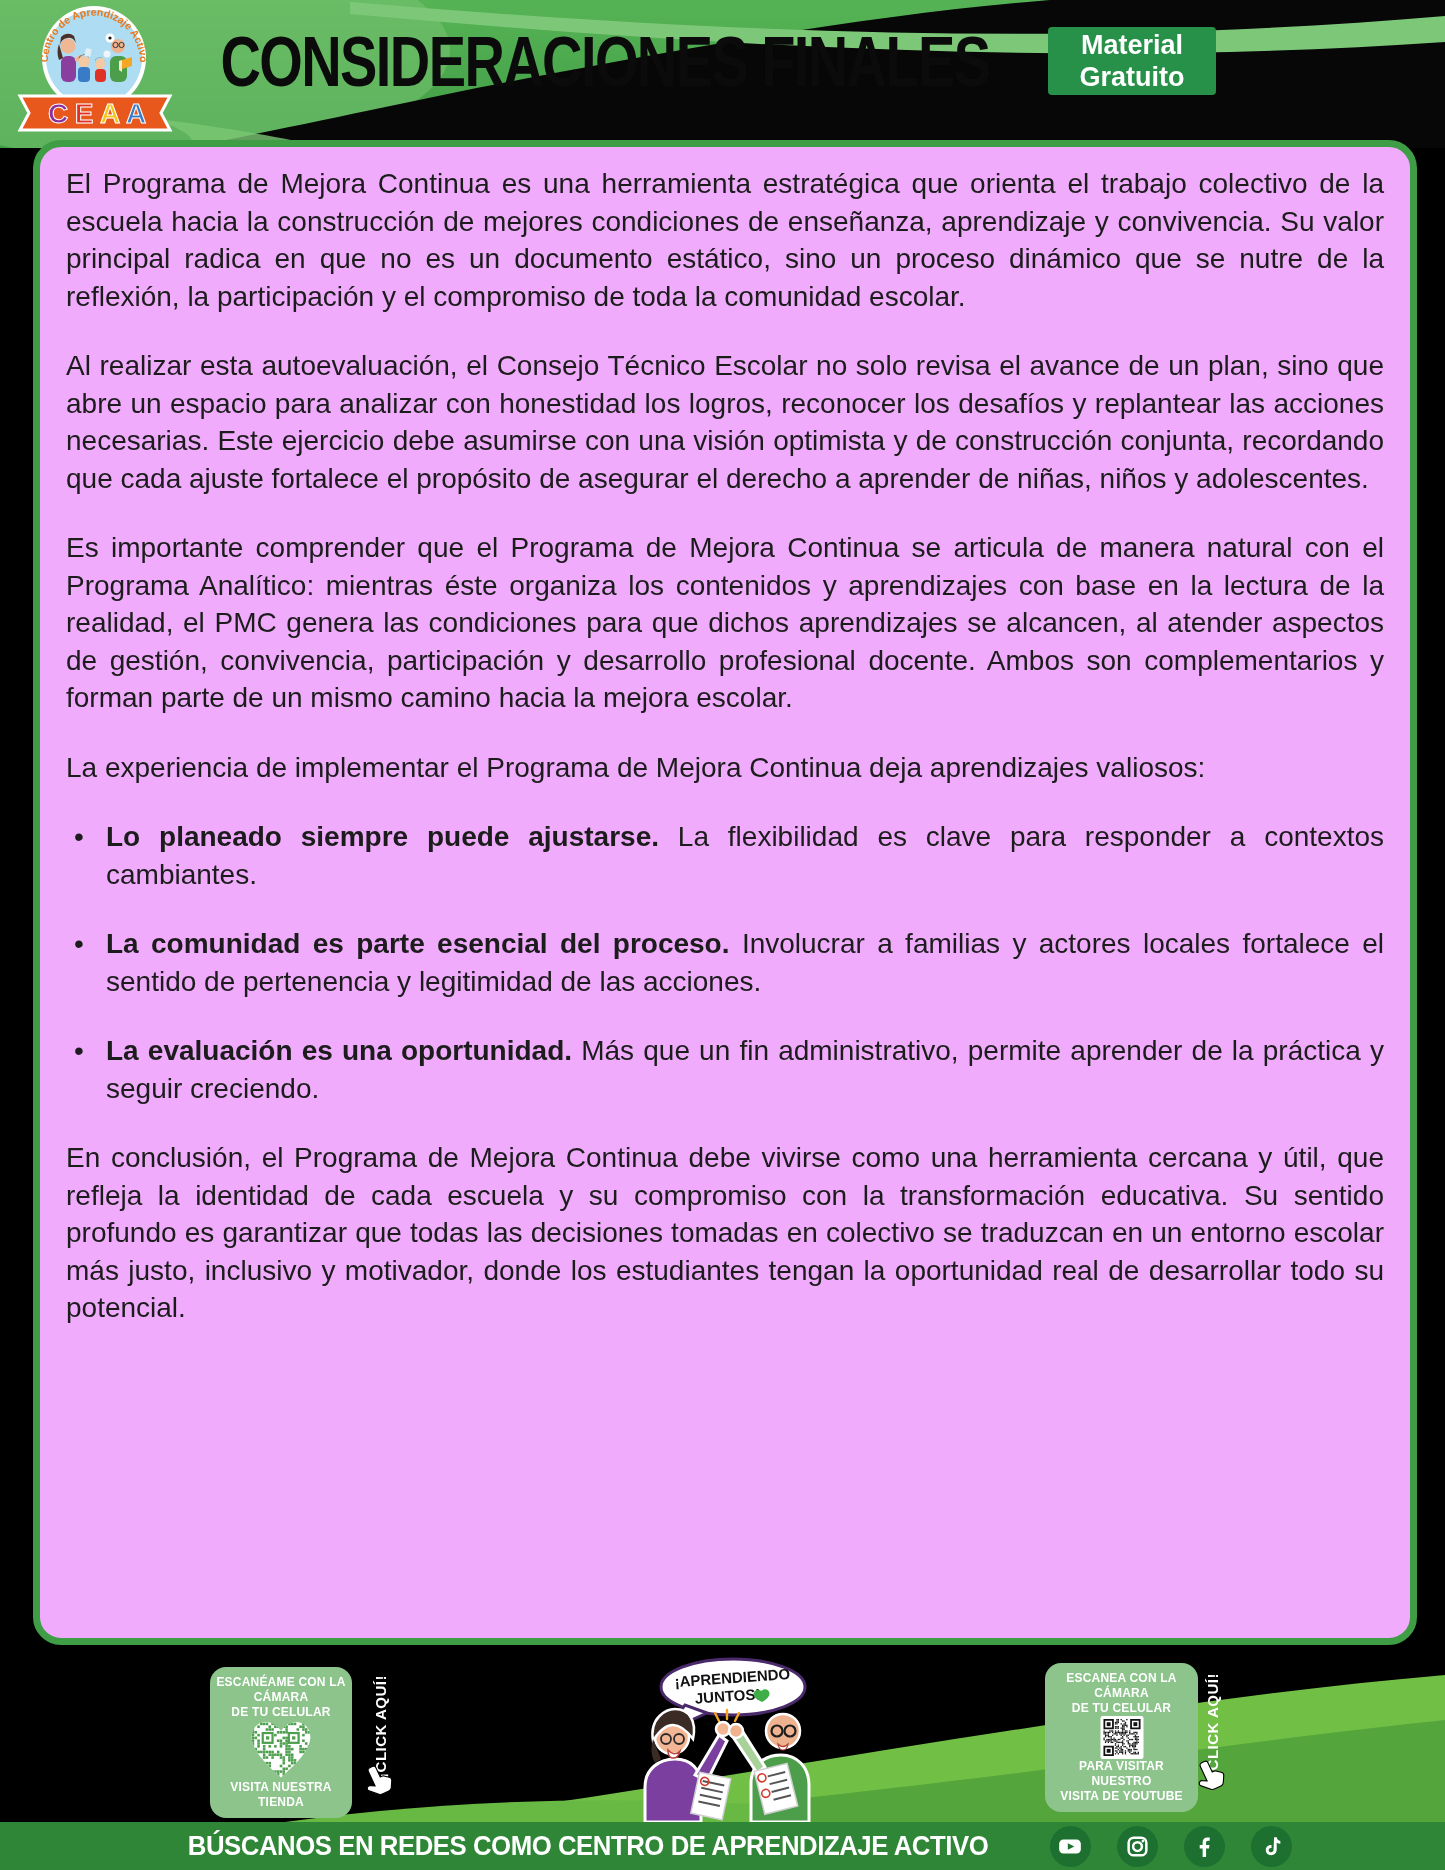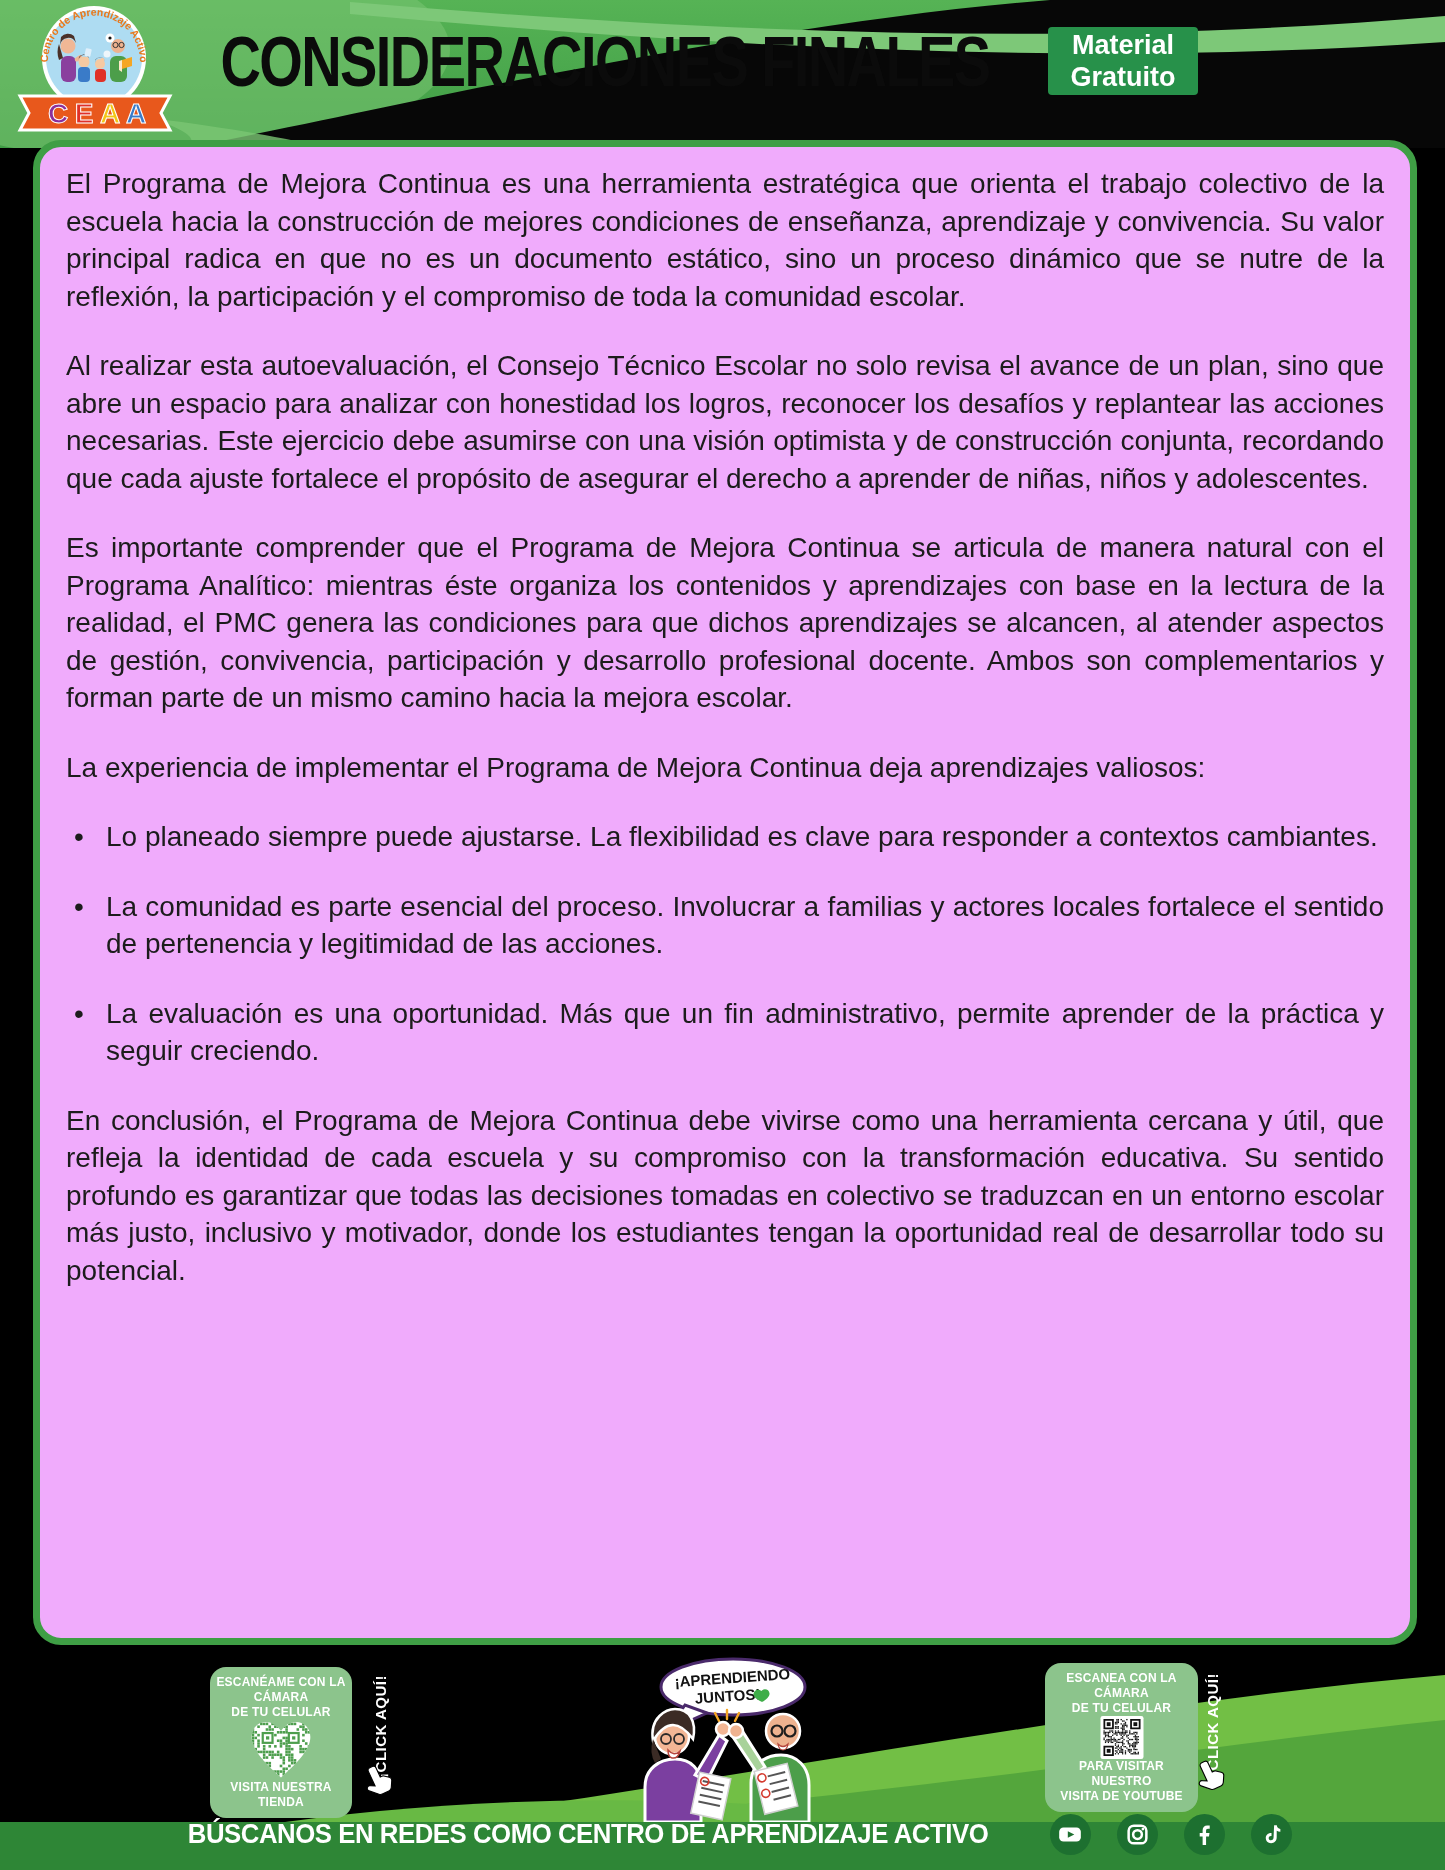--- a/index.html
+++ b/index.html
@@ -5,55 +5,55 @@
   html,body{margin:0;padding:0;background:#000;}
   .page{position:relative;width:1445px;height:1870px;background:#000;overflow:hidden;
         font-family:"Liberation Sans",sans-serif;}
 
   
   .header{position:absolute;top:0;left:0;width:1445px;height:148px;}
   .header svg.hbg{position:absolute;inset:0;}
   .page-title{position:absolute;top:22px;left:185px;width:1050px;text-align:center;
       font-size:70px;font-weight:800;letter-spacing:-2px;color:#0b0b0b;white-space:nowrap;
       transform:scaleX(.8);transform-origin:left center;z-index:3;}
-  .badge{position:absolute;top:27px;left:1048px;width:150px;height:68px;background:#27914a;
+  .badge{position:absolute;top:27px;left:1048px;width:168px;height:68px;background:#27914a;
       border-radius:4px;color:#fff;font-weight:700;font-size:27px;line-height:1.2;
       display:flex;flex-direction:column;justify-content:center;align-items:center;z-index:4;}
   .logo{position:absolute;top:4px;left:14px;width:162px;height:132px;z-index:5;}
 
   
   .card{position:absolute;top:140px;left:33px;right:28px;bottom:225px;background:#f0abfc;
       border:7px solid #3f9e45;border-radius:28px;z-index:2;overflow:hidden;
       padding:18px 26px 0 26px;box-sizing:border-box;color:#1c1c1c;}
   .card p{margin:0 0 32px 0;font-size:28px;line-height:1.34;text-align:justify;}
   .card ul{list-style:none;margin:0 0 32px 0;padding:0;}
   .card li{position:relative;padding-left:40px;font-size:28px;line-height:1.34;text-align:justify;}
   .card li + li{margin-top:32px;}
   .card li::before{content:"\2022";position:absolute;left:8px;top:0;}
-  .card .b{font-weight:400;}
+  .card .b{font-weight:700;}
 
   
   .bottom{position:absolute;left:0;bottom:0;width:1445px;height:225px;}
   .bottom svg.bbg{position:absolute;inset:0;}
   .qr-card{position:absolute;background:#8cc48c;border-radius:16px;color:#fff;
       display:flex;flex-direction:column;align-items:center;justify-content:space-between;
       padding:8px 6px;box-sizing:border-box;text-align:center;cursor:pointer;}
   .qr-card .cap{font-size:12px;font-weight:700;line-height:1.25;letter-spacing:.2px;}
   .qr-left{left:210px;top:22px;width:142px;height:151px;}
   .qr-right{left:1045px;top:18px;width:153px;height:149px;}
   .click-vert{position:absolute;color:#fff;font-weight:800;font-size:15px;letter-spacing:.5px;
       writing-mode:vertical-rl;transform:rotate(180deg);cursor:pointer;}
   .cv-left{left:372px;top:30px;}
   .cv-right{left:1204px;top:28px;}
   .hand{position:absolute;width:34px;height:34px;}
   .hand-left{left:360px;top:118px;}
   .hand-right{left:1192px;top:113px;}
   .chars{position:absolute;left:615px;top:10px;width:210px;height:167px;}
 
-  .footerbar{position:absolute;left:0;bottom:12px;width:1445px;height:48px;
+  .footerbar{position:absolute;left:0;bottom:0;width:1445px;height:48px;
       display:flex;align-items:center;justify-content:center;gap:26px;z-index:3;}
   .footer-text{color:#fff;font-weight:800;font-size:28px;letter-spacing:-.5px;white-space:nowrap;
       transform:scaleX(.92);}
   .soc{width:41px;height:41px;border-radius:50%;background:#1d7030;display:flex;
       align-items:center;justify-content:center;cursor:pointer;flex:0 0 auto;}
 </style>
 </head>
 <body>
 
 <div class="page">

